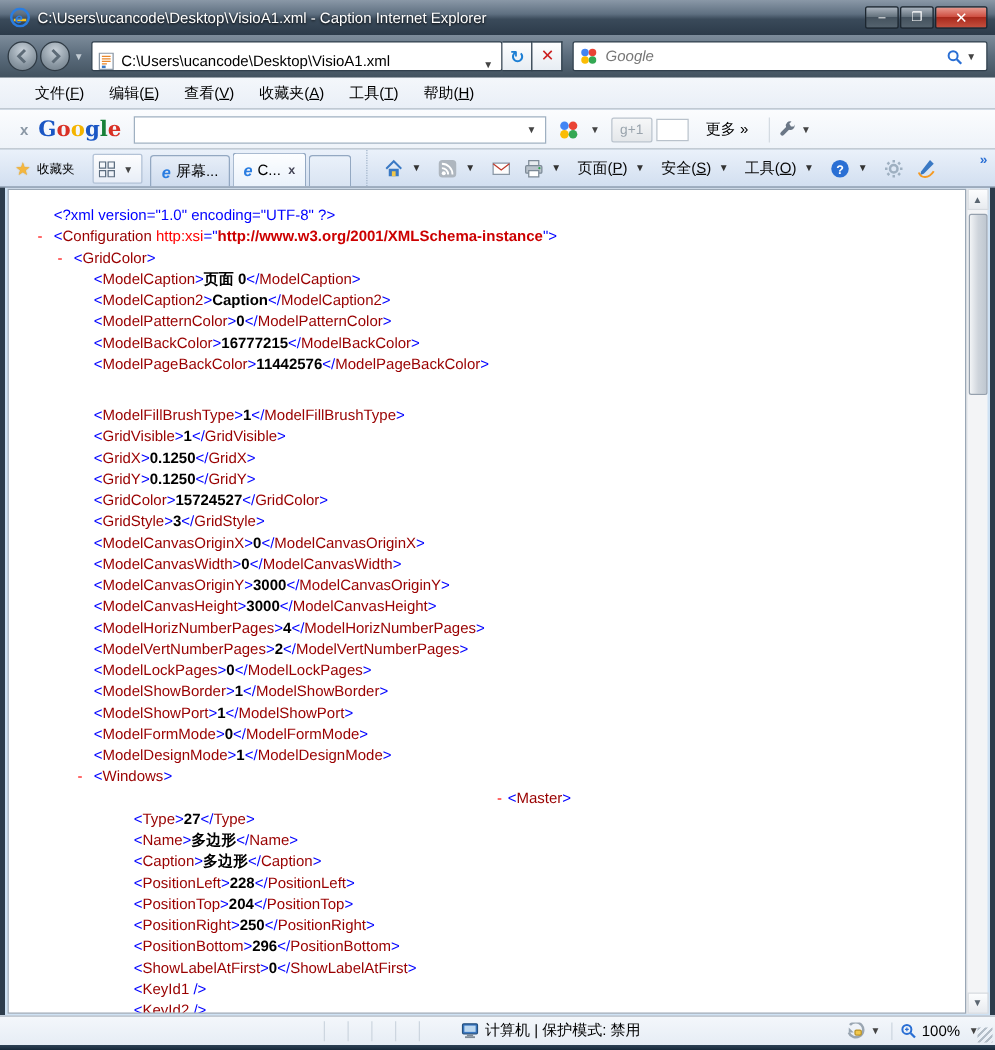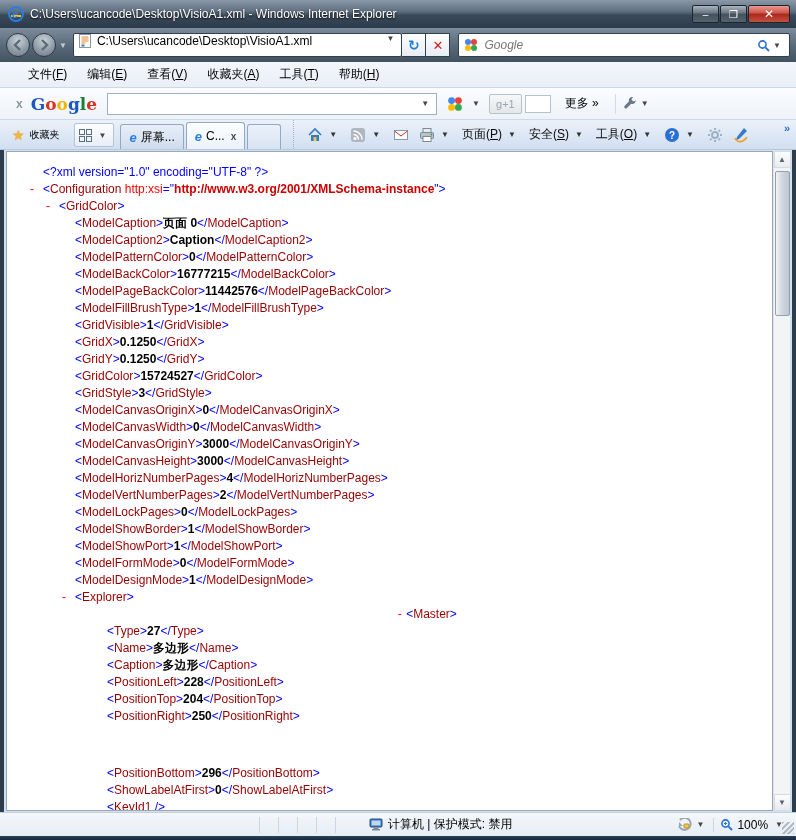--- a/index.html
+++ b/index.html
@@ -19,21 +19,21 @@
 
   
   .navbar { height:34px; display:flex; align-items:center; padding:0 6px;
     background:linear-gradient(#7d8c9b, #5a6b7b 50%, #42525f 100%); }
   .nav-circle { width:24px; height:24px; border-radius:50%; border:1px solid #2f3a44; flex:none;
     background:radial-gradient(circle at 50% 30%, #c9d2da, #8b98a3 60%, #6d7a85); display:flex; align-items:center; justify-content:center; }
   .nav-circle + .nav-circle { margin-left:2px; }
   .nav-circle svg { width:12px; height:12px; }
   .nav-drop { color:#c3ccd4; font-size:8px; margin:0 6px 0 3px; }
   .address-box { height:24px; flex:1; max-width:370px; background:#fff; border:1px solid #31404d; border-radius:2px;
-    display:flex; align-items:flex-start; padding:0 4px; }
+    display:flex; align-items:flex-end; padding:0 4px; }
   .address-box .doc-icon { width:14px; height:14px; margin-right:5px; flex:none; }
   .address-text { font-size:12px; color:#000; flex:1; white-space:nowrap; overflow:hidden; }
   .combo-arrow { font-size:8px; color:#444; padding:0 3px; }
   .nav-btn { height:24px; width:24px; display:flex; align-items:center; justify-content:center;
     background:linear-gradient(#fdfefe,#e7edf3); border:1px solid #31404d; border-left:none; }
   .refresh-glyph { color:#1d7fd4; font-size:14px; font-weight:bold; }
   .stop-glyph { color:#cc2222; font-size:13px; font-weight:bold; }
   .search-box { height:24px; flex:1; margin-left:8px; background:#fff; border:1px solid #31404d; border-radius:2px;
     display:flex; align-items:center; padding:0 5px; }
   .search-placeholder { flex:1; font-size:12px; font-style:italic; color:#777; }
@@ -122,21 +122,21 @@
 <body>
 
 <div class="window">
 
   <div class="titlebar">
     <svg class="ie-logo" viewBox="0 0 16 16">
       <circle cx="8" cy="8" r="7" fill="none" stroke="#2a7de1" stroke-width="2"></circle>
       <path d="M3 10 h10" stroke="#f7c21e" stroke-width="2"></path>
       <text x="4" y="12" font-size="11" fill="#2a7de1" font-weight="bold" font-style="italic">e</text>
     </svg>
-    <span class="title-text">C:\Users\ucancode\Desktop\VisioA1.xml - Windows Internet Explorer</span>
+    <span class="title-text">C:\Users\ucancode\Desktop\VisioA1.xml - Caption Internet Explorer</span>
     <div class="win-buttons">
       <div class="win-btn">–</div>
       <div class="win-btn">❐</div>
       <div class="win-btn close">✕</div>
     </div>
   </div>
 
   <div class="navbar">
     <div class="nav-circle">
       <svg viewBox="0 0 12 12">
@@ -314,46 +314,46 @@
   <div class="content-wrap">
     <div class="content" id="xml-content">
         <div class="xml-line" style="padding-left: 9px;"><span class="marker">&nbsp;</span><span class="decl">&lt;?xml version="1.0" encoding="UTF-8" ?&gt;</span></div>
         <div class="xml-line" style="padding-left: 9px;"><span class="marker">-</span><span class="punct">&lt;</span><span class="tagname">Configuration</span><span class="punct"> </span><span class="attrname">http:xsi</span><span class="punct">="</span><span class="attrval">http://www.w3.org/2001/XMLSchema-instance</span><span class="punct">"</span><span class="punct">&gt;</span></div>
         <div class="xml-line" style="padding-left: 25px;"><span class="marker">-</span><span class="punct">&lt;</span><span class="tagname">GridColor</span><span class="punct">&gt;</span></div>
         <div class="xml-line" style="padding-left: 41px;"><span class="marker">&nbsp;</span><span class="punct">&lt;</span><span class="tagname">ModelCaption</span><span class="punct">&gt;</span><span class="xval">页面 0</span><span class="punct">&lt;/</span><span class="tagname">ModelCaption</span><span class="punct">&gt;</span></div>
         <div class="xml-line" style="padding-left: 41px;"><span class="marker">&nbsp;</span><span class="punct">&lt;</span><span class="tagname">ModelCaption2</span><span class="punct">&gt;</span><span class="xval">Caption</span><span class="punct">&lt;/</span><span class="tagname">ModelCaption2</span><span class="punct">&gt;</span></div>
         <div class="xml-line" style="padding-left: 41px;"><span class="marker">&nbsp;</span><span class="punct">&lt;</span><span class="tagname">ModelPatternColor</span><span class="punct">&gt;</span><span class="xval">0</span><span class="punct">&lt;/</span><span class="tagname">ModelPatternColor</span><span class="punct">&gt;</span></div>
         <div class="xml-line" style="padding-left: 41px;"><span class="marker">&nbsp;</span><span class="punct">&lt;</span><span class="tagname">ModelBackColor</span><span class="punct">&gt;</span><span class="xval">16777215</span><span class="punct">&lt;/</span><span class="tagname">ModelBackColor</span><span class="punct">&gt;</span></div>
         <div class="xml-line" style="padding-left: 41px;"><span class="marker">&nbsp;</span><span class="punct">&lt;</span><span class="tagname">ModelPageBackColor</span><span class="punct">&gt;</span><span class="xval">11442576</span><span class="punct">&lt;/</span><span class="tagname">ModelPageBackColor</span><span class="punct">&gt;</span></div>
-        <div class="xml-line" style="padding-left: 41px;"><span class="marker">&nbsp;</span><span class="punct">&lt;</span><span class="tagname">ModelFillBrushType</span><span class="punct">&gt;</span><span class="xval">1</span><span class="punct">&lt;/</span><span class="tagname">ModelFillBrushType</span><span class="punct">&gt;</span></div>
+        <div class="xml-line" style="padding-left: 41px; margin-top: 24px;"><span class="marker">&nbsp;</span><span class="punct">&lt;</span><span class="tagname">ModelFillBrushType</span><span class="punct">&gt;</span><span class="xval">1</span><span class="punct">&lt;/</span><span class="tagname">ModelFillBrushType</span><span class="punct">&gt;</span></div>
         <div class="xml-line" style="padding-left: 41px;"><span class="marker">&nbsp;</span><span class="punct">&lt;</span><span class="tagname">GridVisible</span><span class="punct">&gt;</span><span class="xval">1</span><span class="punct">&lt;/</span><span class="tagname">GridVisible</span><span class="punct">&gt;</span></div>
         <div class="xml-line" style="padding-left: 41px;"><span class="marker">&nbsp;</span><span class="punct">&lt;</span><span class="tagname">GridX</span><span class="punct">&gt;</span><span class="xval">0.1250</span><span class="punct">&lt;/</span><span class="tagname">GridX</span><span class="punct">&gt;</span></div>
         <div class="xml-line" style="padding-left: 41px;"><span class="marker">&nbsp;</span><span class="punct">&lt;</span><span class="tagname">GridY</span><span class="punct">&gt;</span><span class="xval">0.1250</span><span class="punct">&lt;/</span><span class="tagname">GridY</span><span class="punct">&gt;</span></div>
         <div class="xml-line" style="padding-left: 41px;"><span class="marker">&nbsp;</span><span class="punct">&lt;</span><span class="tagname">GridColor</span><span class="punct">&gt;</span><span class="xval">15724527</span><span class="punct">&lt;/</span><span class="tagname">GridColor</span><span class="punct">&gt;</span></div>
         <div class="xml-line" style="padding-left: 41px;"><span class="marker">&nbsp;</span><span class="punct">&lt;</span><span class="tagname">GridStyle</span><span class="punct">&gt;</span><span class="xval">3</span><span class="punct">&lt;/</span><span class="tagname">GridStyle</span><span class="punct">&gt;</span></div>
         <div class="xml-line" style="padding-left: 41px;"><span class="marker">&nbsp;</span><span class="punct">&lt;</span><span class="tagname">ModelCanvasOriginX</span><span class="punct">&gt;</span><span class="xval">0</span><span class="punct">&lt;/</span><span class="tagname">ModelCanvasOriginX</span><span class="punct">&gt;</span></div>
         <div class="xml-line" style="padding-left: 41px;"><span class="marker">&nbsp;</span><span class="punct">&lt;</span><span class="tagname">ModelCanvasWidth</span><span class="punct">&gt;</span><span class="xval">0</span><span class="punct">&lt;/</span><span class="tagname">ModelCanvasWidth</span><span class="punct">&gt;</span></div>
         <div class="xml-line" style="padding-left: 41px;"><span class="marker">&nbsp;</span><span class="punct">&lt;</span><span class="tagname">ModelCanvasOriginY</span><span class="punct">&gt;</span><span class="xval">3000</span><span class="punct">&lt;/</span><span class="tagname">ModelCanvasOriginY</span><span class="punct">&gt;</span></div>
         <div class="xml-line" style="padding-left: 41px;"><span class="marker">&nbsp;</span><span class="punct">&lt;</span><span class="tagname">ModelCanvasHeight</span><span class="punct">&gt;</span><span class="xval">3000</span><span class="punct">&lt;/</span><span class="tagname">ModelCanvasHeight</span><span class="punct">&gt;</span></div>
         <div class="xml-line" style="padding-left: 41px;"><span class="marker">&nbsp;</span><span class="punct">&lt;</span><span class="tagname">ModelHorizNumberPages</span><span class="punct">&gt;</span><span class="xval">4</span><span class="punct">&lt;/</span><span class="tagname">ModelHorizNumberPages</span><span class="punct">&gt;</span></div>
         <div class="xml-line" style="padding-left: 41px;"><span class="marker">&nbsp;</span><span class="punct">&lt;</span><span class="tagname">ModelVertNumberPages</span><span class="punct">&gt;</span><span class="xval">2</span><span class="punct">&lt;/</span><span class="tagname">ModelVertNumberPages</span><span class="punct">&gt;</span></div>
         <div class="xml-line" style="padding-left: 41px;"><span class="marker">&nbsp;</span><span class="punct">&lt;</span><span class="tagname">ModelLockPages</span><span class="punct">&gt;</span><span class="xval">0</span><span class="punct">&lt;/</span><span class="tagname">ModelLockPages</span><span class="punct">&gt;</span></div>
         <div class="xml-line" style="padding-left: 41px;"><span class="marker">&nbsp;</span><span class="punct">&lt;</span><span class="tagname">ModelShowBorder</span><span class="punct">&gt;</span><span class="xval">1</span><span class="punct">&lt;/</span><span class="tagname">ModelShowBorder</span><span class="punct">&gt;</span></div>
         <div class="xml-line" style="padding-left: 41px;"><span class="marker">&nbsp;</span><span class="punct">&lt;</span><span class="tagname">ModelShowPort</span><span class="punct">&gt;</span><span class="xval">1</span><span class="punct">&lt;/</span><span class="tagname">ModelShowPort</span><span class="punct">&gt;</span></div>
         <div class="xml-line" style="padding-left: 41px;"><span class="marker">&nbsp;</span><span class="punct">&lt;</span><span class="tagname">ModelFormMode</span><span class="punct">&gt;</span><span class="xval">0</span><span class="punct">&lt;/</span><span class="tagname">ModelFormMode</span><span class="punct">&gt;</span></div>
         <div class="xml-line" style="padding-left: 41px;"><span class="marker">&nbsp;</span><span class="punct">&lt;</span><span class="tagname">ModelDesignMode</span><span class="punct">&gt;</span><span class="xval">1</span><span class="punct">&lt;/</span><span class="tagname">ModelDesignMode</span><span class="punct">&gt;</span></div>
-        <div class="xml-line" style="padding-left: 41px;"><span class="marker">-</span><span class="punct">&lt;</span><span class="tagname">Explorer</span><span class="punct">&gt;</span></div>
+        <div class="xml-line" style="padding-left: 41px;"><span class="marker">-</span><span class="punct">&lt;</span><span class="tagname">Windows</span><span class="punct">&gt;</span></div>
         <div class="xml-line" style="padding-left: 57px; text-align: center;"><span class="marker">-</span><span class="punct">&lt;</span><span class="tagname">Master</span><span class="punct">&gt;</span></div>
         <div class="xml-line" style="padding-left: 73px;"><span class="marker">&nbsp;</span><span class="punct">&lt;</span><span class="tagname">Type</span><span class="punct">&gt;</span><span class="xval">27</span><span class="punct">&lt;/</span><span class="tagname">Type</span><span class="punct">&gt;</span></div>
         <div class="xml-line" style="padding-left: 73px;"><span class="marker">&nbsp;</span><span class="punct">&lt;</span><span class="tagname">Name</span><span class="punct">&gt;</span><span class="xval">多边形</span><span class="punct">&lt;/</span><span class="tagname">Name</span><span class="punct">&gt;</span></div>
         <div class="xml-line" style="padding-left: 73px;"><span class="marker">&nbsp;</span><span class="punct">&lt;</span><span class="tagname">Caption</span><span class="punct">&gt;</span><span class="xval">多边形</span><span class="punct">&lt;/</span><span class="tagname">Caption</span><span class="punct">&gt;</span></div>
         <div class="xml-line" style="padding-left: 73px;"><span class="marker">&nbsp;</span><span class="punct">&lt;</span><span class="tagname">PositionLeft</span><span class="punct">&gt;</span><span class="xval">228</span><span class="punct">&lt;/</span><span class="tagname">PositionLeft</span><span class="punct">&gt;</span></div>
         <div class="xml-line" style="padding-left: 73px;"><span class="marker">&nbsp;</span><span class="punct">&lt;</span><span class="tagname">PositionTop</span><span class="punct">&gt;</span><span class="xval">204</span><span class="punct">&lt;/</span><span class="tagname">PositionTop</span><span class="punct">&gt;</span></div>
         <div class="xml-line" style="padding-left: 73px;"><span class="marker">&nbsp;</span><span class="punct">&lt;</span><span class="tagname">PositionRight</span><span class="punct">&gt;</span><span class="xval">250</span><span class="punct">&lt;/</span><span class="tagname">PositionRight</span><span class="punct">&gt;</span></div>
-        <div class="xml-line" style="padding-left: 73px; margin-top: 40px;"><span class="marker">&nbsp;</span><span class="punct">&lt;</span><span class="tagname">PositionBottom</span><span class="punct">&gt;</span><span class="xval">296</span><span class="punct">&lt;/</span><span class="tagname">PositionBottom</span><span class="punct">&gt;</span></div>
+        <div class="xml-line" style="padding-left: 73px;"><span class="marker">&nbsp;</span><span class="punct">&lt;</span><span class="tagname">PositionBottom</span><span class="punct">&gt;</span><span class="xval">296</span><span class="punct">&lt;/</span><span class="tagname">PositionBottom</span><span class="punct">&gt;</span></div>
         <div class="xml-line" style="padding-left: 73px;"><span class="marker">&nbsp;</span><span class="punct">&lt;</span><span class="tagname">ShowLabelAtFirst</span><span class="punct">&gt;</span><span class="xval">0</span><span class="punct">&lt;/</span><span class="tagname">ShowLabelAtFirst</span><span class="punct">&gt;</span></div>
         <div class="xml-line" style="padding-left: 73px;"><span class="marker">&nbsp;</span><span class="punct">&lt;</span><span class="tagname">KeyId1</span><span class="punct"> /&gt;</span></div>
         <div class="xml-line" style="padding-left: 73px;"><span class="marker">&nbsp;</span><span class="punct">&lt;</span><span class="tagname">KeyId2</span><span class="punct"> /&gt;</span></div>
       </div>
     <div class="vscroll">
       <div class="scroll-btn">▲</div>
       <div class="scroll-track">
         <div class="scroll-thumb"></div>
       </div>
       <div class="scroll-btn">▼</div>

